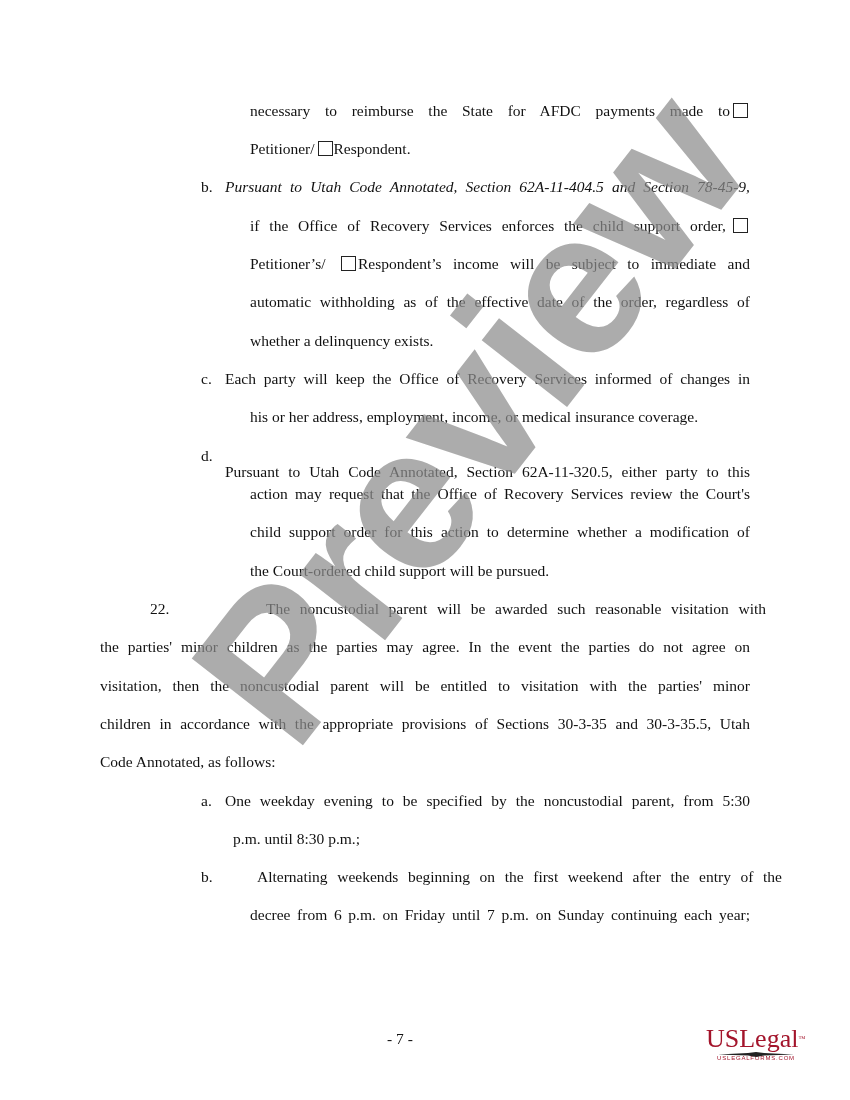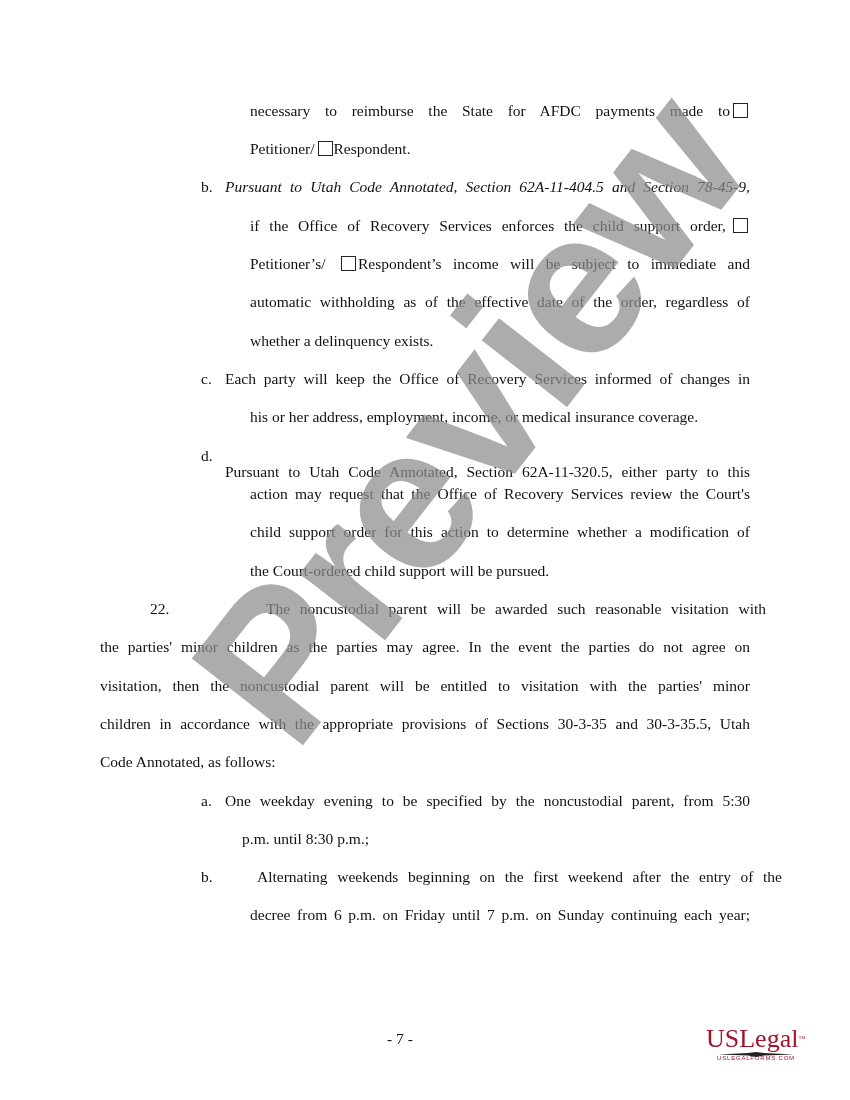--- a/index.html
+++ b/index.html
@@ -54,21 +54,21 @@
 
   <div class="line" style="left:150px; top:599px;">22.</div>
   <div class="line just" style="left:266px; top:599px; width:500px;">The noncustodial parent will be awarded such reasonable visitation with</div>
   <div class="line just" style="left:100px; top:637px; width:650px;">the parties' minor children as the parties may agree.  In the event the parties do not agree on</div>
   <div class="line just" style="left:100px; top:676px; width:650px;">visitation, then the noncustodial parent will be entitled to visitation with the parties' minor</div>
   <div class="line just" style="left:100px; top:714px; width:650px;">children in accordance with the appropriate provisions of Sections 30-3-35 and 30-3-35.5, Utah</div>
   <div class="line" style="left:100px; top:752px;">Code Annotated, as follows:</div>
 
   <div class="line" style="left:201px; top:791px;">a.</div>
   <div class="line just" style="left:225px; top:791px; width:525px;">One weekday evening to be specified by the noncustodial parent, from 5:30</div>
-  <div class="line" style="left:242px; top:829px;">p.m. until 8:30 p.m.;</div>
+  <div class="line" style="left:233px; top:829px;">p.m. until 8:30 p.m.;</div>
 
   <div class="line" style="left:201px; top:867px;">b.</div>
   <div class="line just" style="left:225px; top:867px; width:525px;margin-left:32px;">Alternating weekends beginning on the first weekend after the entry of the</div>
   <div class="line just" style="left:250px; top:905px; width:500px;">decree from 6 p.m. on Friday until 7 p.m. on Sunday continuing each year;</div>
 
   <div class="watermark">Preview</div>
 
   <div class="pagenum">- 7 -</div>
 
   <div class="logo">

